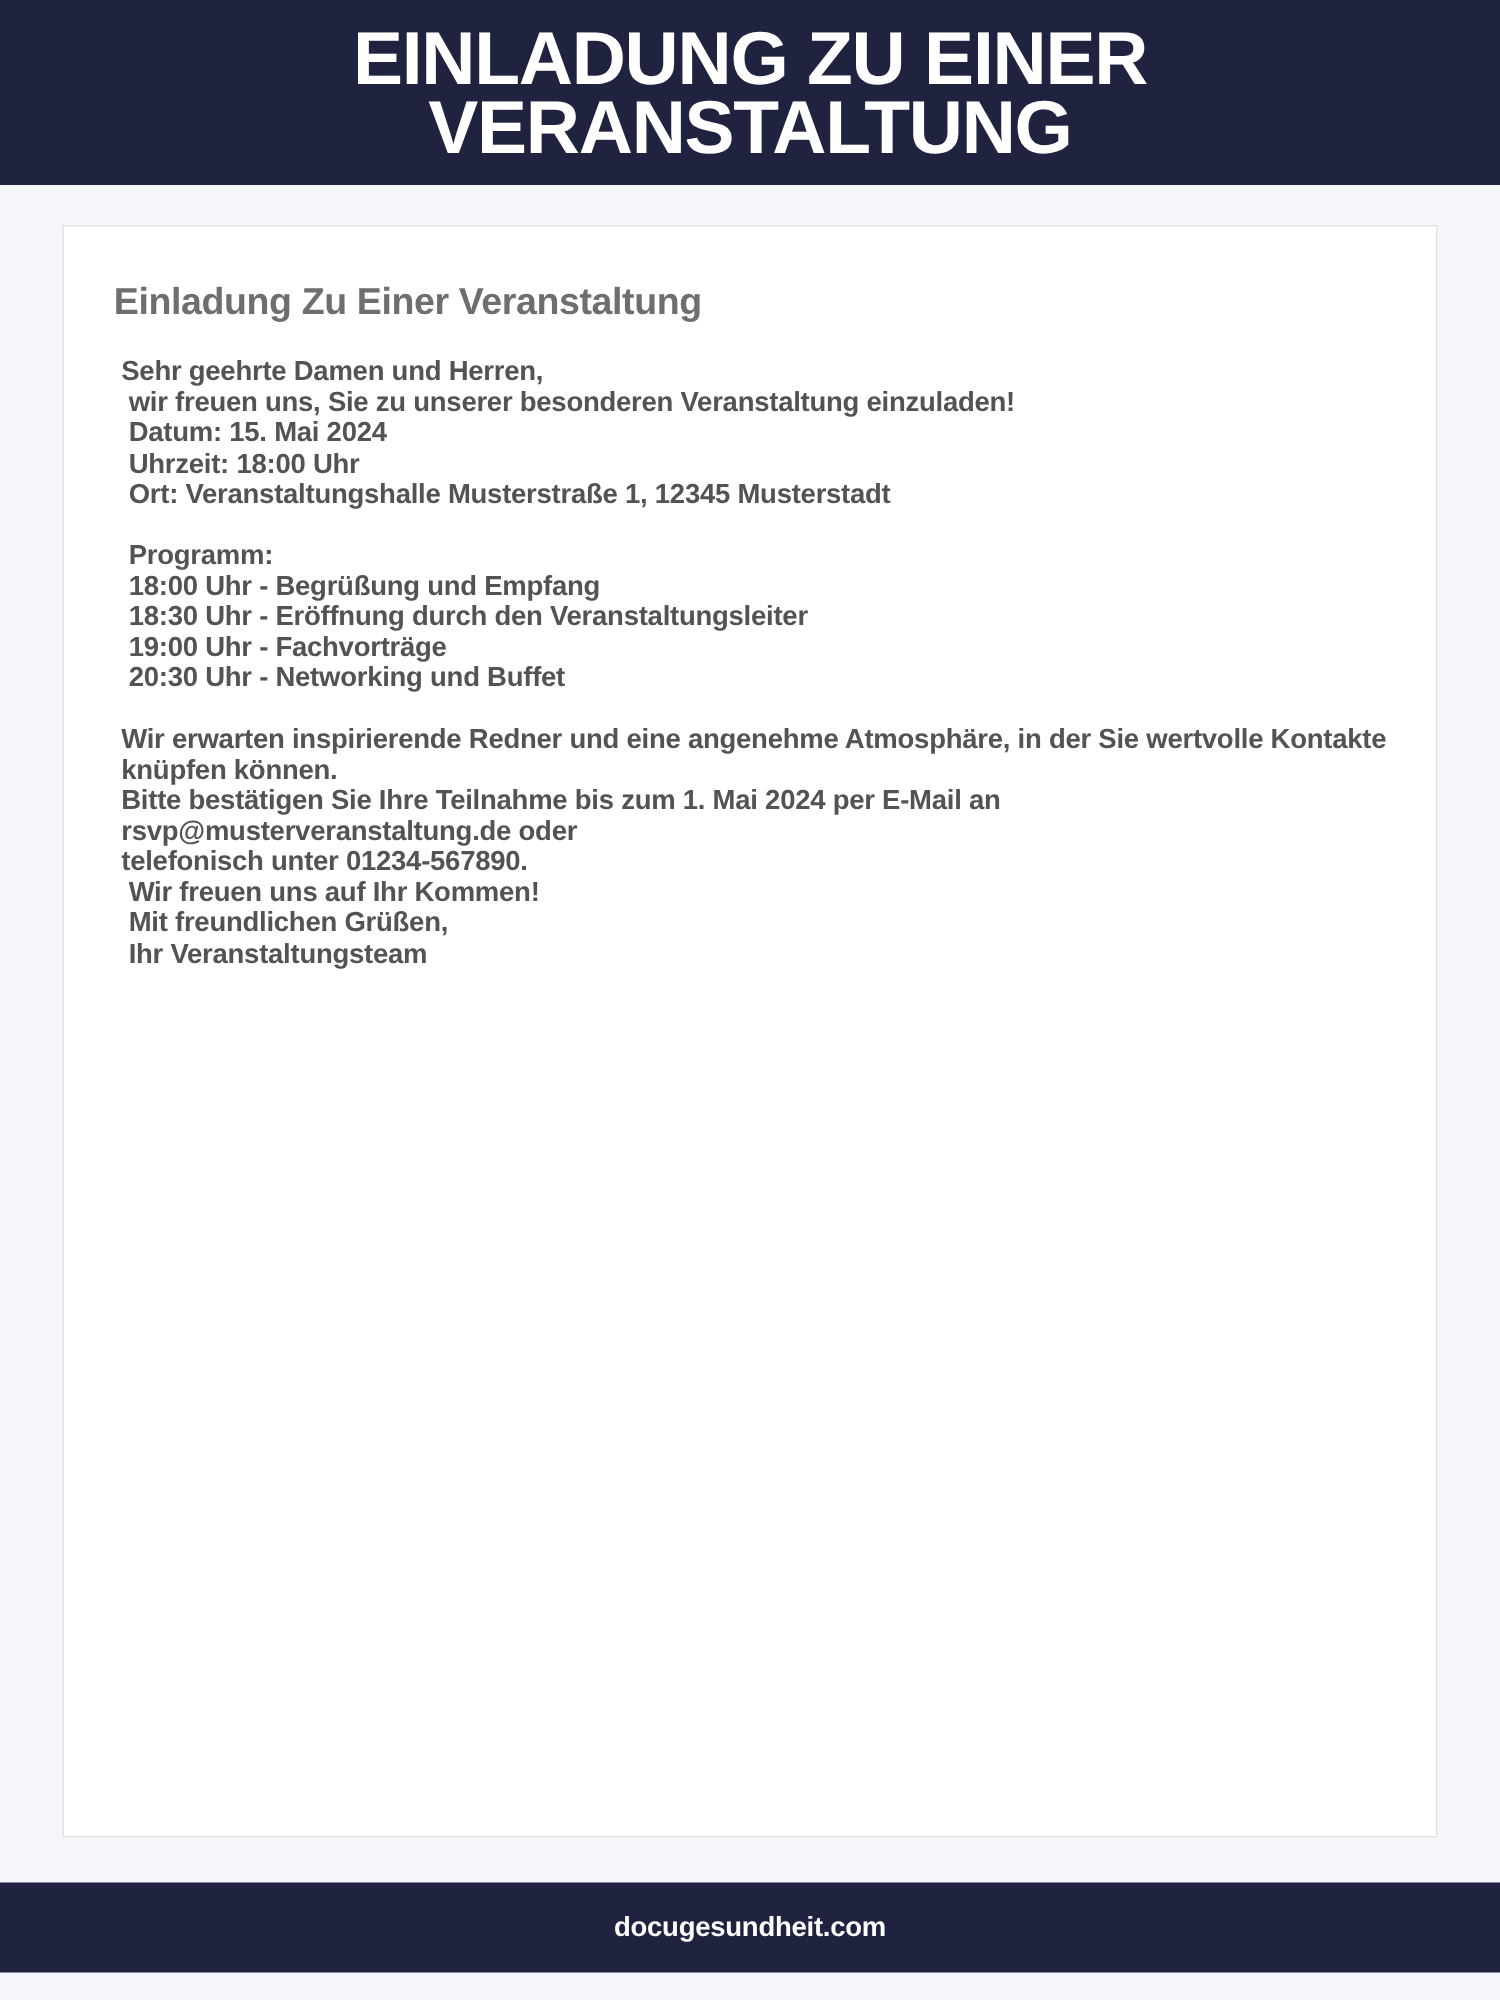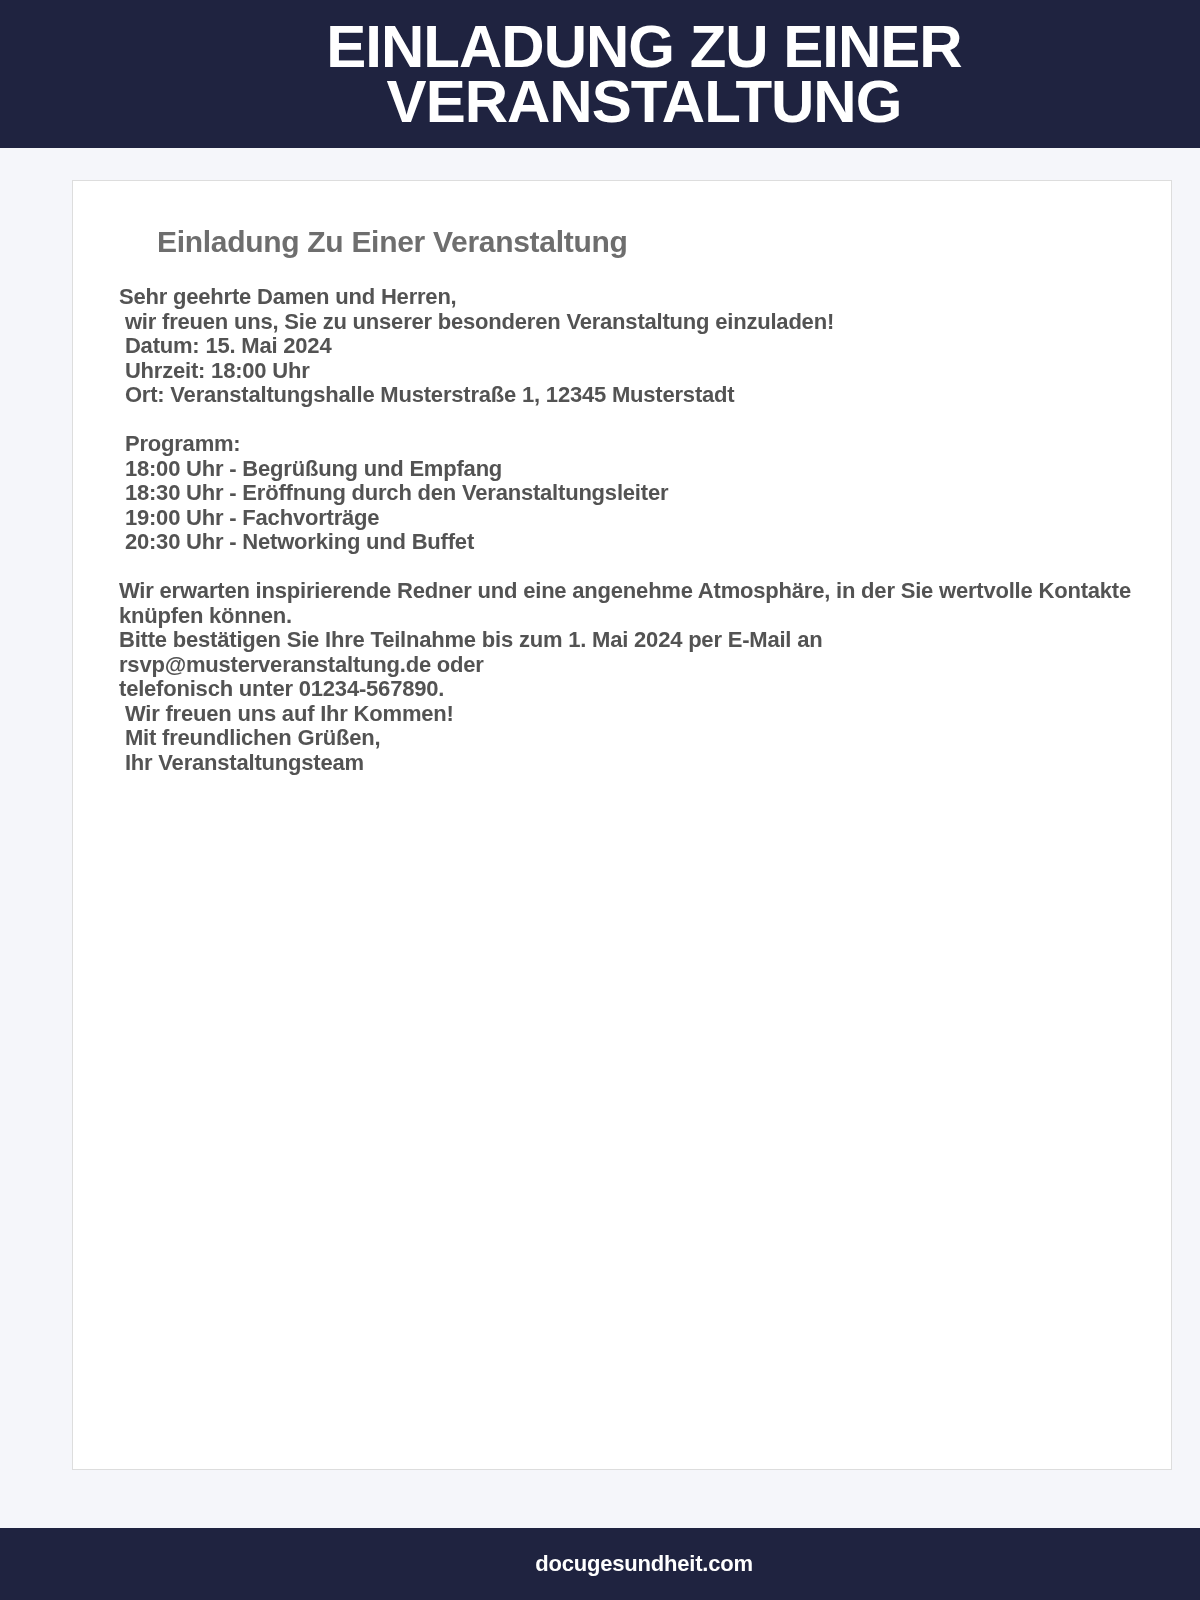--- a/index.html
+++ b/index.html
@@ -1,15 +1,15 @@
 <!DOCTYPE html>
 <html><head>
 <meta charset="utf-8">
 <style>
-  * { box-sizing: border-box; padding-left: 44px; }
+  * { box-sizing: border-box; }
   html, body {
     margin: 0;
     padding: 0;
     width: 1200px;
     height: 1600px;
     background: #f5f6fa;
     font-family: "Liberation Sans", sans-serif;
   }
   .page-header {
     height: 148px;
@@ -49,21 +49,21 @@
   .document-body {
     color: #535353;
     font-size: 22px;
     line-height: 24.5px;
     font-weight: bold;
     white-space: pre-wrap;
     padding-left: 6px;
     letter-spacing: -0.2px;
   }
   .page-footer {
-    margin-top: 58px;
+    margin-top: 36px;
     height: 72px;
     background: #1f2340;
     display: flex;
     align-items: center;
     justify-content: center;
   }
   .footer-domain {
     color: #ffffff;
     font-size: 22px;
     font-weight: bold;

